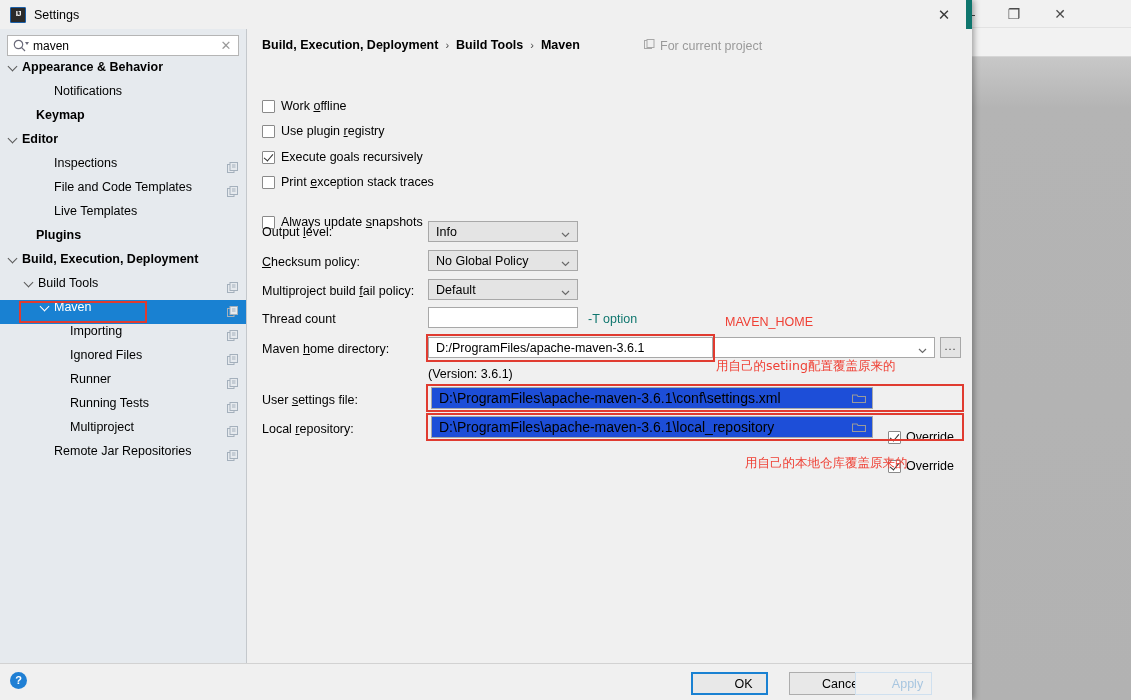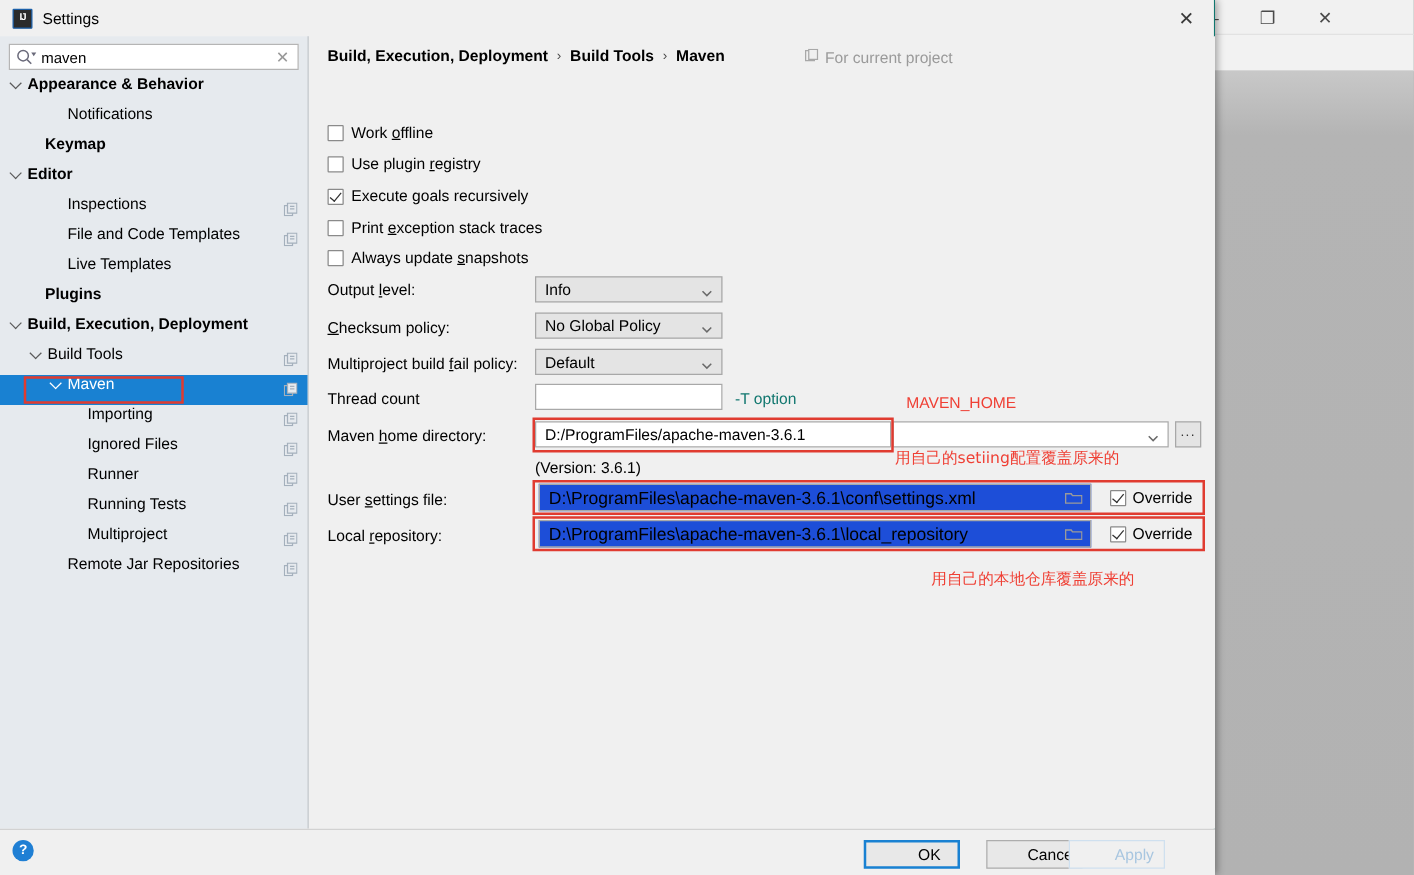--- a/index.html
+++ b/index.html
@@ -37,21 +37,21 @@
 
   .tb-icon {
     position:absolute; top:33px; width:20px; height:19px;
   }
   .tb-sep { position:absolute; top:34px; width:1px; height:17px; background:#c6c6c6; }
 
   
   #settings-dialog {
     position:absolute; left:0; top:0; width:972px; height:700px;
     background:#f0f0f0;
-    border-right:1px solid #0f766e;
+    border-right:6px solid #0f766e;
     box-shadow:2px 0 6px rgba(0,0,0,.35);
   }
   #dialog-titlebar {
     position:relative; height:29px; background:#f0f0f0;
     display:flex; align-items:center;
   }
   #dialog-icon {
     width:16px; height:16px; margin-left:10px; margin-right:8px;
     background:#2b2b2b; border:1px solid #1b5fa8; border-radius:1px;
     position:relative; display:inline-block;
@@ -174,21 +174,21 @@
   .folder-icon { position:absolute; right:6px; top:4px; width:14px; height:13px; }
 
   .red-box { position:absolute; border:2px solid #e03b30; pointer-events:none; }
   .annot {
     position:absolute; color:#ef4035; font-size:12.5px; white-space:nowrap;
   }
   .annot.cn { font-family:"DejaVu Sans", sans-serif; font-size:12.5px; }
 
   .override {
     position:absolute; display:flex; align-items:center; gap:5px;
-    font-size:12.5px; color:#000;
+    font-size:12.5px; color:#000;margin-top:39px;
   }
 
   .ellipsis-btn {
     position:absolute; width:21px; height:21px; background:#e4e4e4;
     border:1px solid #a8a8a8; display:flex; align-items:center;
     justify-content:center; font-size:11px; color:#333; letter-spacing:1px;
     padding-bottom:4px;
   }
 
   
@@ -466,21 +466,21 @@
           <span><span>Use plugin </span><span class="mn">r</span><span>egistry</span></span>
         </div>
         <div class="chk-row" style="top: 121px;">
           <span class="cbox checked"></span>
           <span><span>Execute </span><span class="mn">g</span><span>oals recursively</span></span>
         </div>
         <div class="chk-row" style="top: 146px;">
           <span class="cbox"></span>
           <span><span>Print </span><span class="mn">e</span><span>xception stack traces</span></span>
         </div>
-        <div class="chk-row" style="top: 170px;">
+        <div class="chk-row" style="top: 186px;">
           <span class="cbox"></span>
           <span><span>Always update </span><span class="mn">s</span><span>napshots</span></span>
         </div>
       </div>
 
     <div class="field-label" style="top:196px">
       <span>Output </span><span class="mn">l</span><span>evel:</span>
     </div>
     <div class="combo" style="left:180px; top:192px; width:150px;text-align:center;">
       <span>Info</span>

